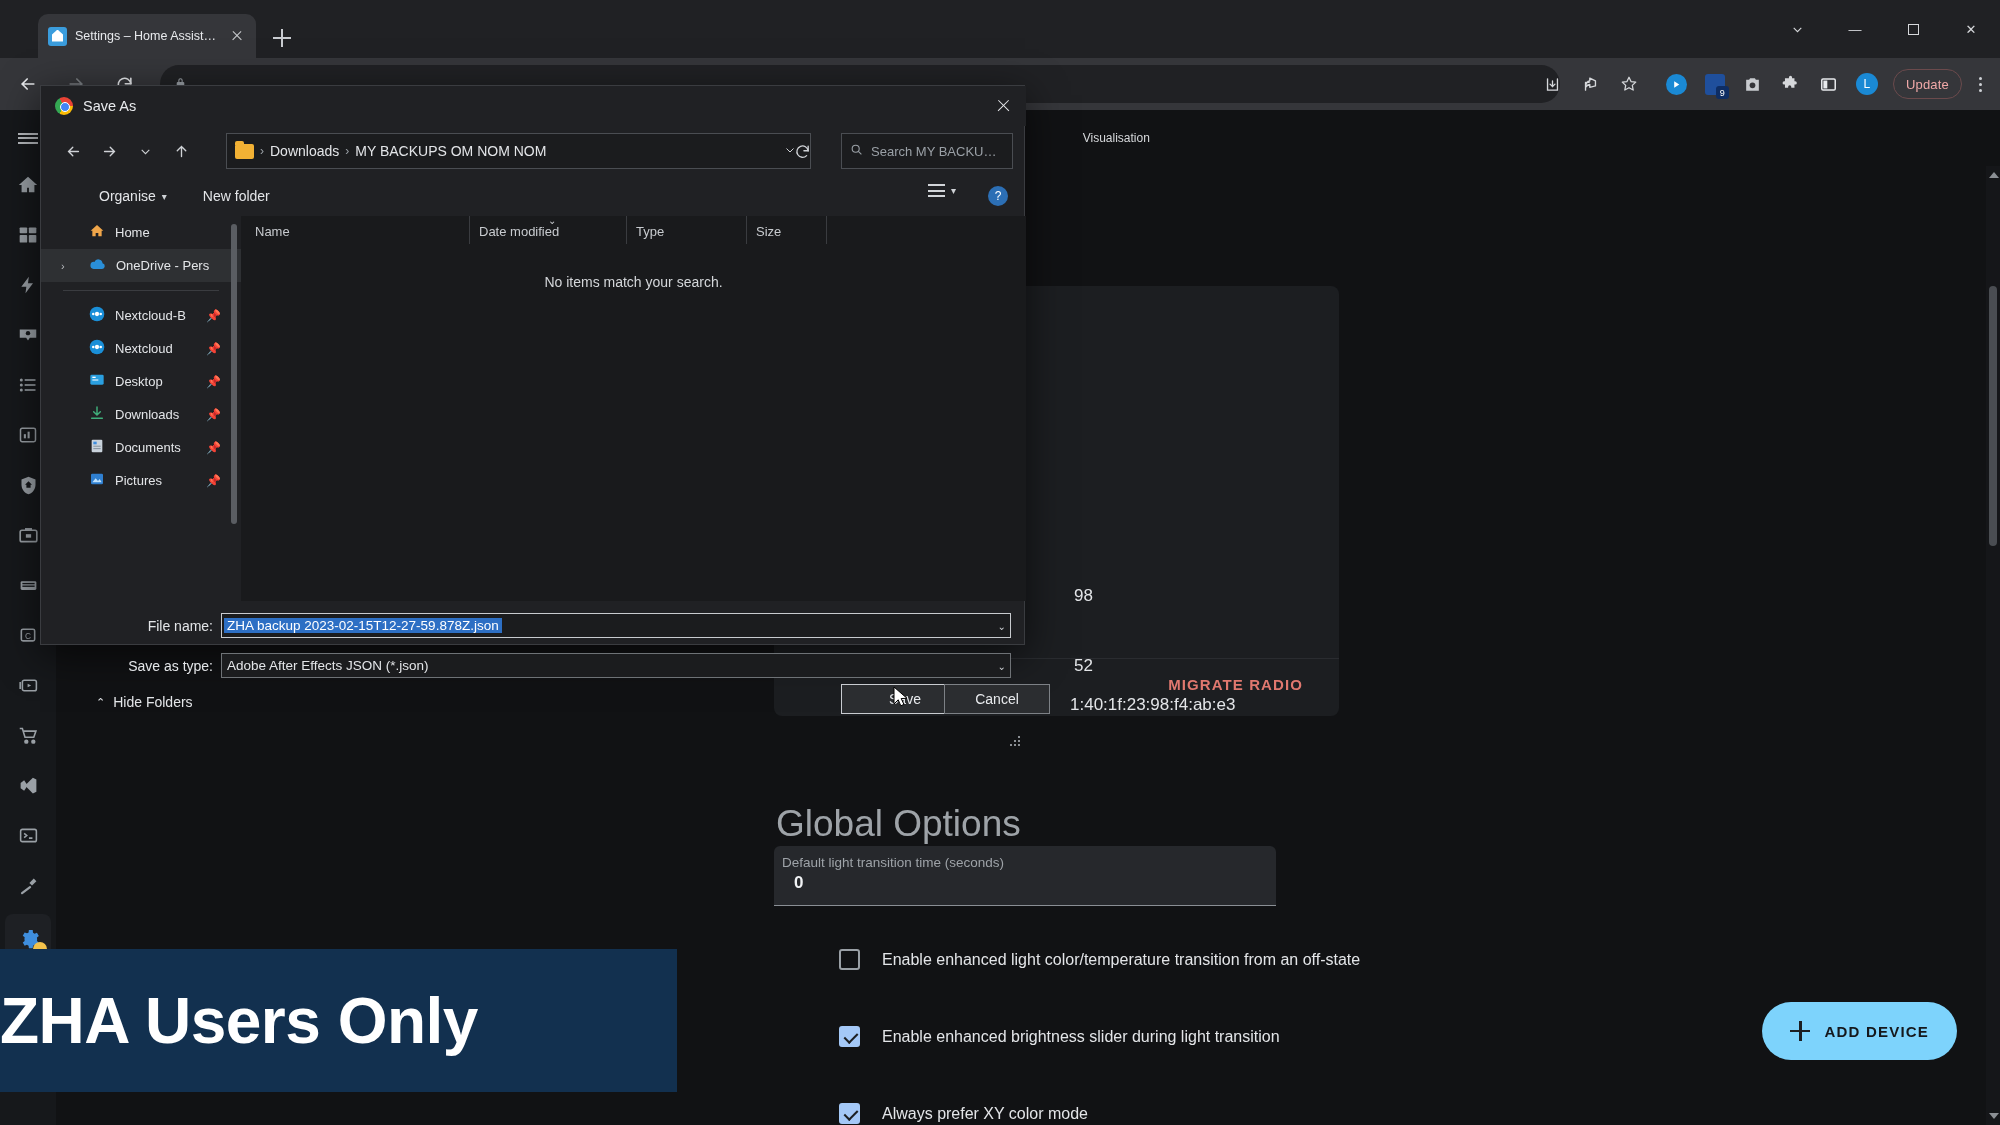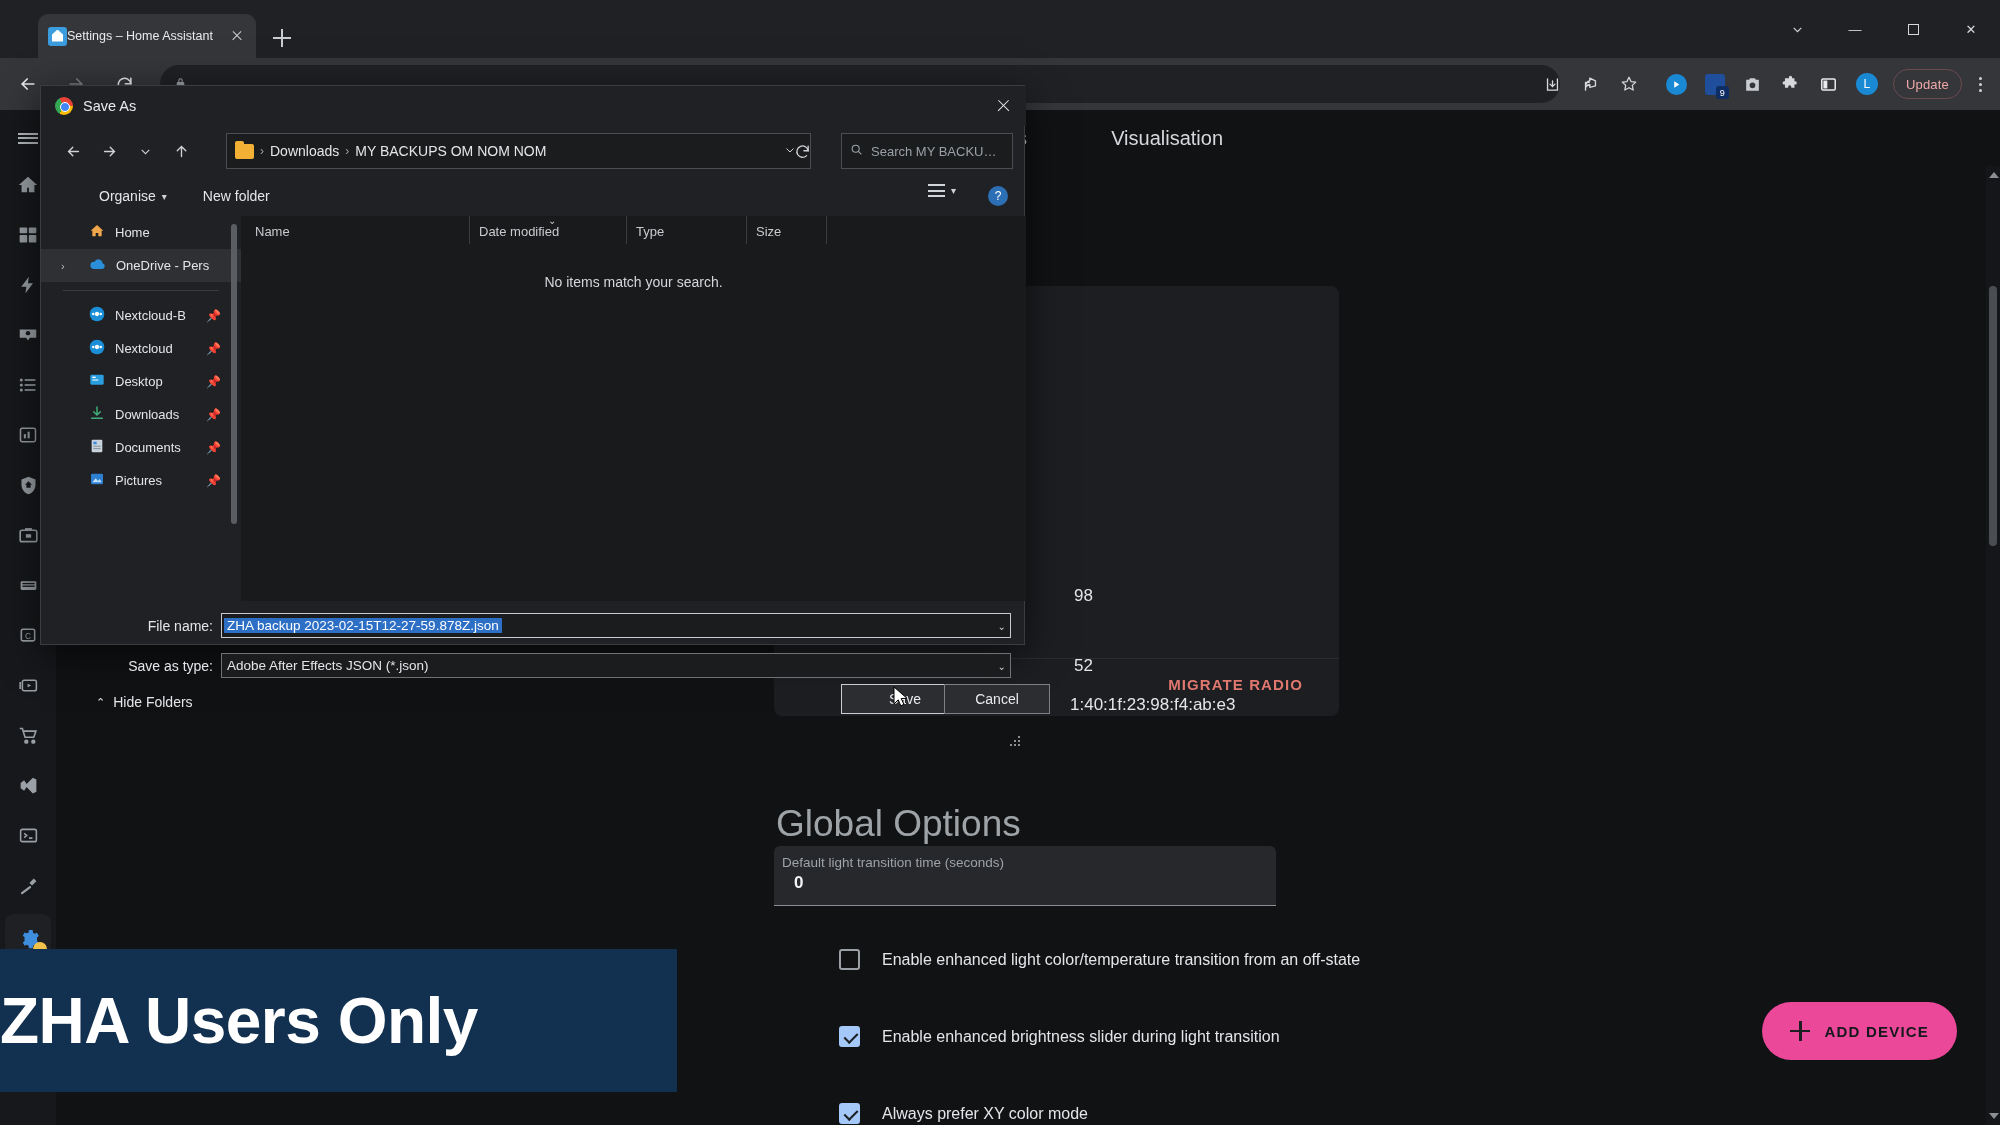--- a/index.html
+++ b/index.html
@@ -12,21 +12,21 @@
   #root { position: relative; width: 2000px; height: 1125px; background: #111214; }
 
   
   .chrome-tabstrip {
     position: absolute; left: 0; top: 0; width: 2000px; height: 58px;
     background: #202124;
   }
   .tab {
     position: absolute; left: 38px; top: 14px; width: 218px; height: 44px;
     background: #35363a; border-radius: 10px 10px 0 0;
-    display: flex; align-items: center; padding: 0 10px; 
+    display: flex; align-items: center; padding: 0 10px; gap: 8px;
   }
   .tab-favicon {
     width: 19px; height: 19px; border-radius: 3px;
     background: #3b9ddd; position: relative; flex: 0 0 auto;
   }
   .tab-favicon::after {
     content: ""; position: absolute; left: 4px; top: 3px; width: 11px; height: 12px;
     background: #fff;
     clip-path: polygon(50% 0%, 100% 42%, 100% 100%, 0% 100%, 0% 42%);
   }
@@ -89,21 +89,21 @@
   .ha-side-icon {
     width: 46px; height: 50px; display: flex; align-items: center; justify-content: center;
     color: #9aa0a6;
   }
   .ha-side-icon.active { background: #1e2024; border-radius: 8px; }
 
   .ha-topnav {
     position: absolute; left: 56px; top: 0; width: 1944px; height: 56px;
     display: flex; align-items: center; background: #111214;
   }
-  .ha-topnav-item { color: #d6d8db; font-size: 20px; margin-right: 84px; }
+  .ha-topnav-item { color: #d6d8db; font-size: 12px; margin-right: 64px; }
 
   .ha-content { position: absolute; left: 56px; top: 56px; width: 1944px; height: 959px; }
 
   .ha-card {
     position: absolute; background: #1c1e21; border-radius: 8px;
   }
   .mono-line { color: #e3e5e8; font-size: 17px; font-family: "Liberation Sans", sans-serif; }
   .migrate-btn {
     color: #e0786f; font-size: 15px; font-weight: 600; letter-spacing: 1.1px;
   }
@@ -126,21 +126,21 @@
   .banner {
     position: absolute; left: 0; bottom: 33px; width: 677px; height: 143px;
     background: #12304f; display: flex; align-items: center;
   }
   .banner-text {
     color: #fff; font-size: 64px; font-weight: bold; letter-spacing: -0.5px;
   }
 
   .fab {
     position: absolute; right: 43px; bottom: 65px; height: 58px;
-    background: #ec4899; border-radius: 29px; display: flex; align-items: center; padding: 0 28px; gap: 14px;
+    background: #7dd3fc; border-radius: 29px; display: flex; align-items: center; padding: 0 28px; gap: 14px;
   }
   .fab-plus { position: relative; width: 20px; height: 20px; }
   .fab-plus::before, .fab-plus::after { content:""; position:absolute; background:#1c1e21; }
   .fab-plus::before { left: 0; top: 9px; width: 20px; height: 2.4px; }
   .fab-plus::after  { left: 9px; top: 0; width: 2.4px; height: 20px; }
   .fab-text { color: #15181c; font-size: 15px; font-weight: bold; letter-spacing: 1.2px; }
 
   .page-scrollbar { position: absolute; right: 0; top: 0; width: 14px; height: 959px; background: #151619; }
   .page-scrollbar .thumb { position: absolute; left: 3px; top: 120px; width: 8px; height: 260px; background: #4a4d52; border-radius: 4px; }
   .sb-arrow { position:absolute; left:3px; width:0; height:0; border-left:5px solid transparent; border-right:5px solid transparent;}

